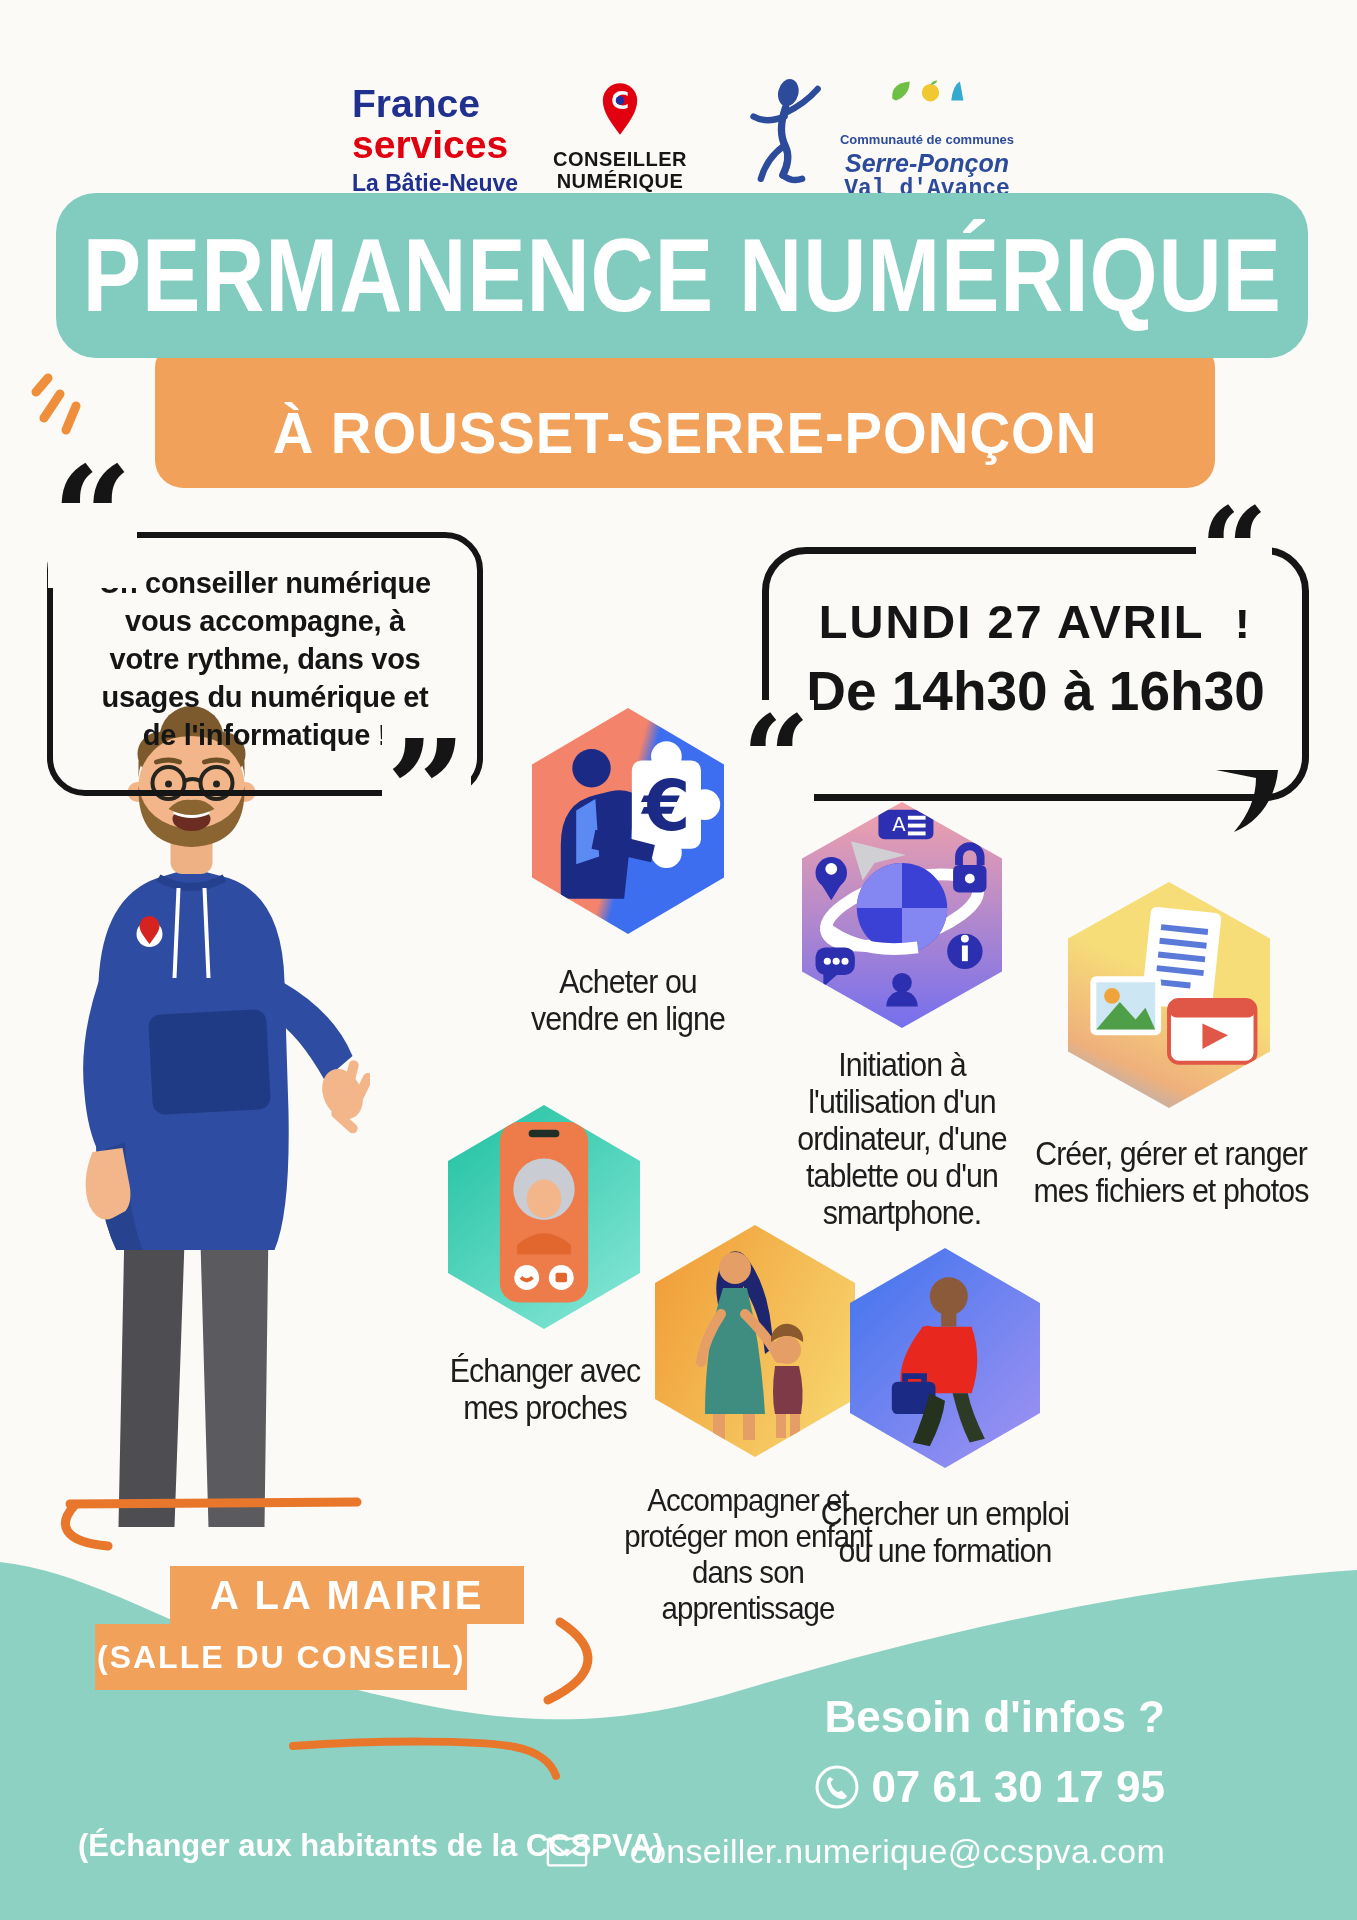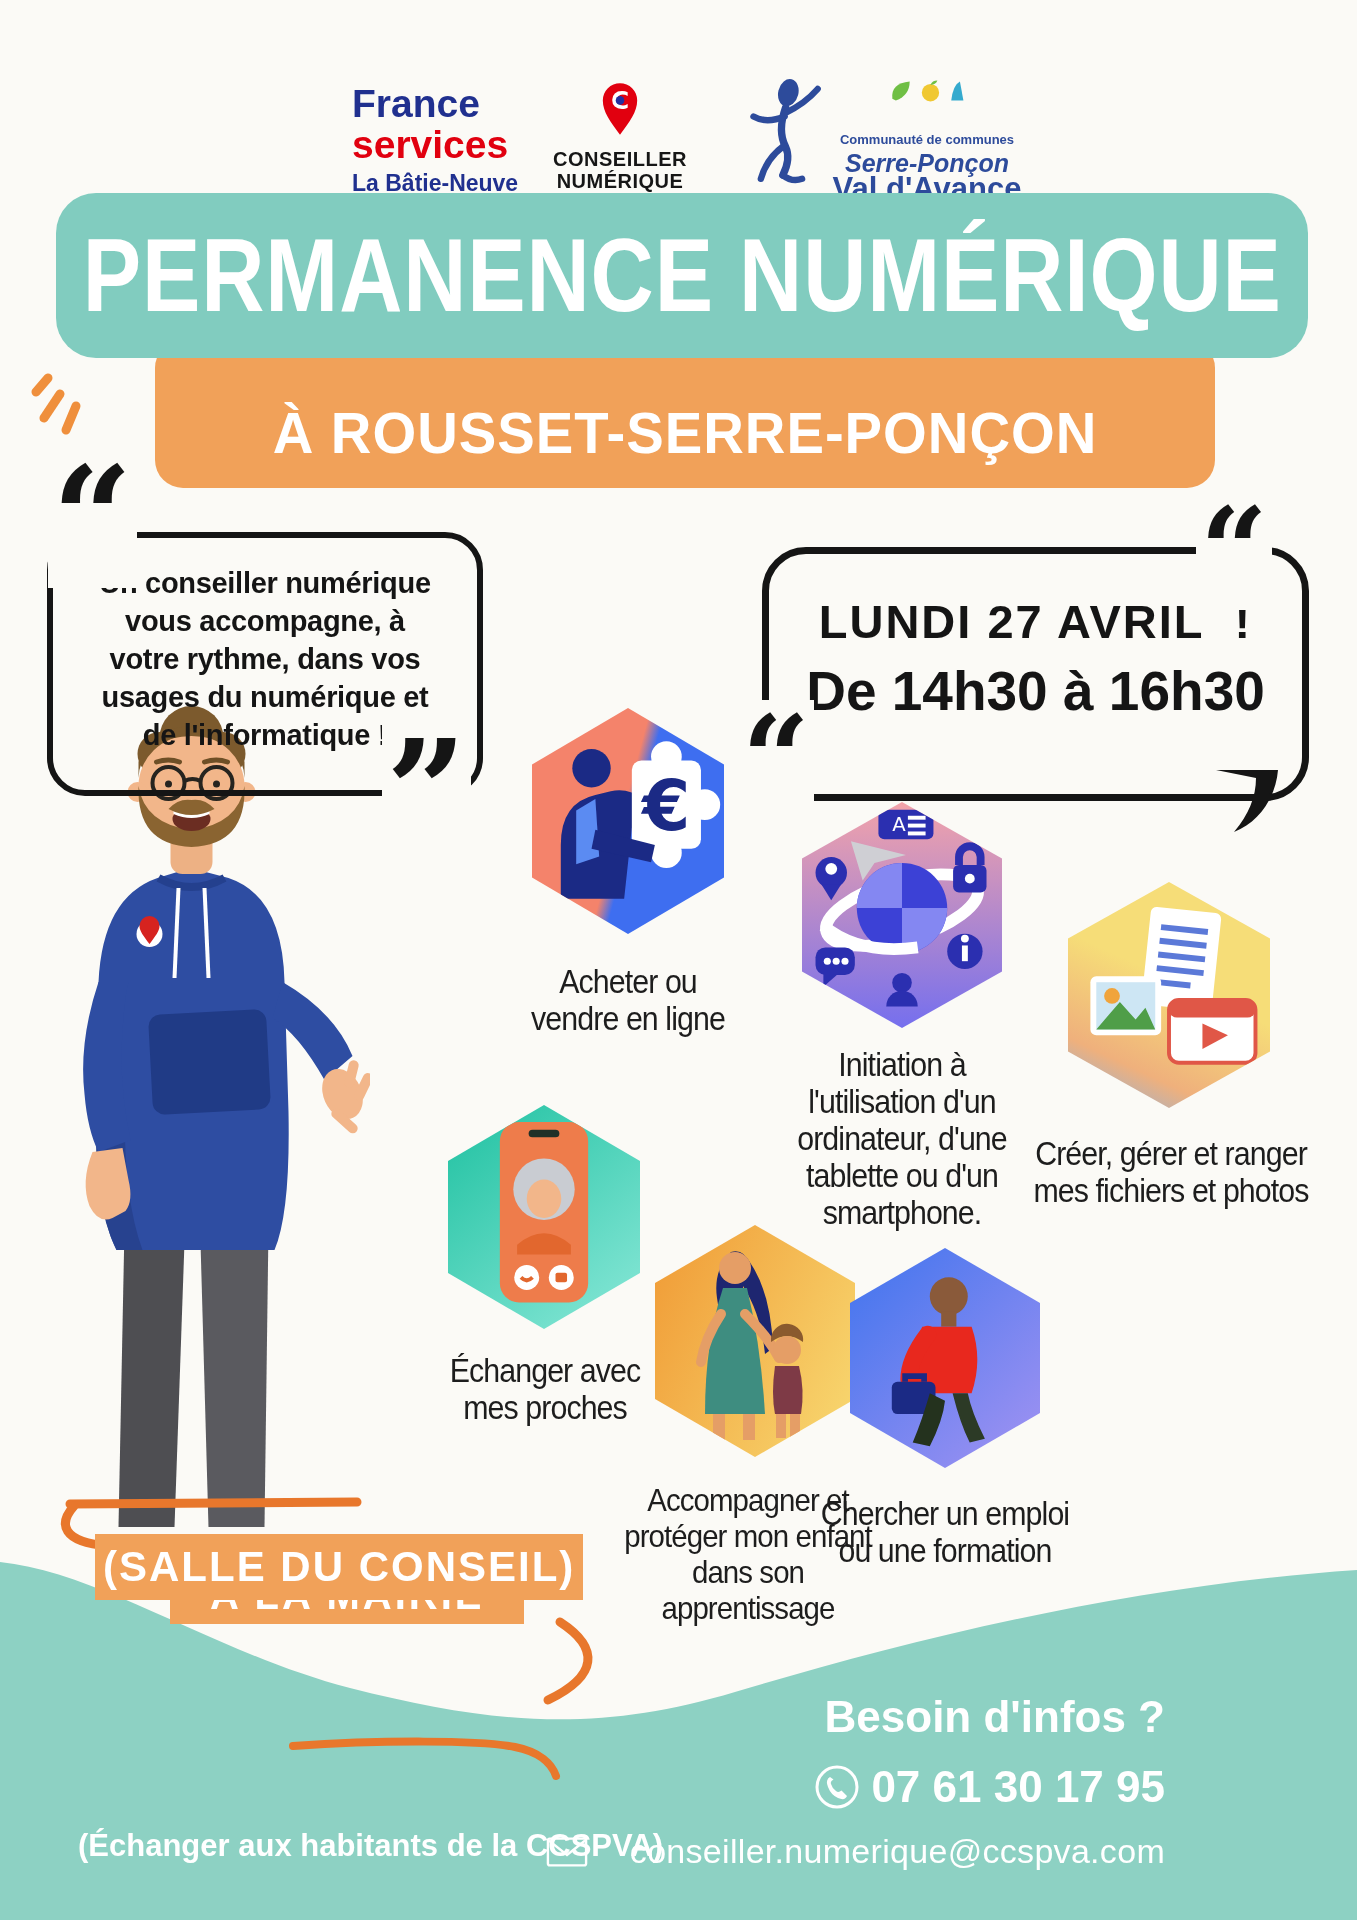--- a/index.html
+++ b/index.html
@@ -13,21 +13,21 @@
   .fs-logo{left:352px;top:84px;width:175px;line-height:1;}
   .fs-l1{font-size:39px;font-weight:800;color:var(--navy);}
   .fs-l2{font-size:39px;font-weight:800;color:var(--red);margin-top:2px;}
   .fs-l3{font-size:23px;font-weight:700;color:var(--navy);margin-top:8px;}
   .cn-logo{left:552px;top:80px;width:136px;text-align:center;}
   .cn-text{font-size:20px;font-weight:800;color:#161616;line-height:22px;letter-spacing:.5px;margin-top:6px;}
   .cc-logo{left:735px;top:78px;width:300px;}
   .cc-text{position:absolute;left:92px;top:0;width:200px;text-align:center;}
   .cc-l1{font-size:13px;font-weight:700;color:var(--ccblue);margin-top:28px;}
   .cc-l2{font-size:25px;font-weight:800;color:var(--ccblue);line-height:26px;margin-top:3px;font-style:italic;}
-  .cc-l3{font-size:31px;font-weight:800;color:var(--ccblue);line-height:26px;}
+  .cc-l3{font-size:23px;font-weight:800;color:var(--ccblue);line-height:26px;font-family:Liberation Mono, monospace;}
   .cc-l4{font-size:11px;font-weight:700;color:var(--green);margin-top:3px;font-style:italic;}
   
   .teal-banner{left:56px;top:193px;width:1252px;height:165px;background:var(--teal);
     border-radius:40px;z-index:2;display:flex;align-items:center;justify-content:center;text-align:right;}
   .teal-banner h1{margin:0;color:#fff;font-size:103px;font-weight:700;letter-spacing:1px;
     transform:scaleX(.85);white-space:nowrap;}
   .orange-banner{left:155px;top:340px;width:1060px;height:148px;background:var(--orange);
     border-radius:28px;z-index:1;}
   .orange-banner .loc-text{position:absolute;left:0;right:0;bottom:22px;text-align:center;
     color:#fff;font-size:58px;font-weight:800;letter-spacing:1px;transform:scaleX(.97);white-space:nowrap;}
@@ -59,21 +59,21 @@
     letter-spacing:-1px;transform:scaleX(.92);transform-origin:center top;z-index:2;}
   .cap-euro{left:448px;top:963px;width:360px;}
   .cap-globe{left:722px;top:1046px;width:360px;}
   .cap-files{left:961px;top:1135px;width:420px;}
   .cap-video{left:365px;top:1352px;width:360px;}
   .cap-family{left:558px;top:1482px;width:380px;font-size:32px;line-height:36px;}
   .cap-job{left:755px;top:1495px;width:380px;}
   
   .chip{background:var(--orange);color:#fff;font-weight:700;white-space:nowrap;z-index:4;}
   .chip-1{left:170px;top:1566px;height:58px;line-height:58px;padding:0 40px;font-size:40px;letter-spacing:3px;}
-  .chip-2{left:95px;top:1534px;height:66px;line-height:66px;padding:0 8px;font-size:42px;letter-spacing:2px;}
+  .chip-2{left:95px;top:1624px;height:66px;line-height:66px;padding:0 2px;font-size:32px;letter-spacing:2px;}
   
   .wave{left:0;top:1520px;width:1357px;height:400px;z-index:1;}
   .note{left:78px;color:#fff;font-weight:700;font-size:31px;z-index:3;white-space:nowrap;}
   .note-1{top:1784px;}
   .note-2{top:1828px;}
   .info-title{right:192px;top:1692px;color:#fff;font-weight:800;font-size:44px;z-index:3;white-space:nowrap;}
   .contact-row{display:flex;align-items:center;gap:10px;z-index:3;color:#fff;white-space:nowrap;}
   .phone-row{right:192px;top:1762px;font-size:44px;font-weight:600;}
   .email-row{right:192px;top:1832px;font-size:34px;font-weight:400;letter-spacing:.3px;gap:42px;}
   .deco{z-index:2;}

